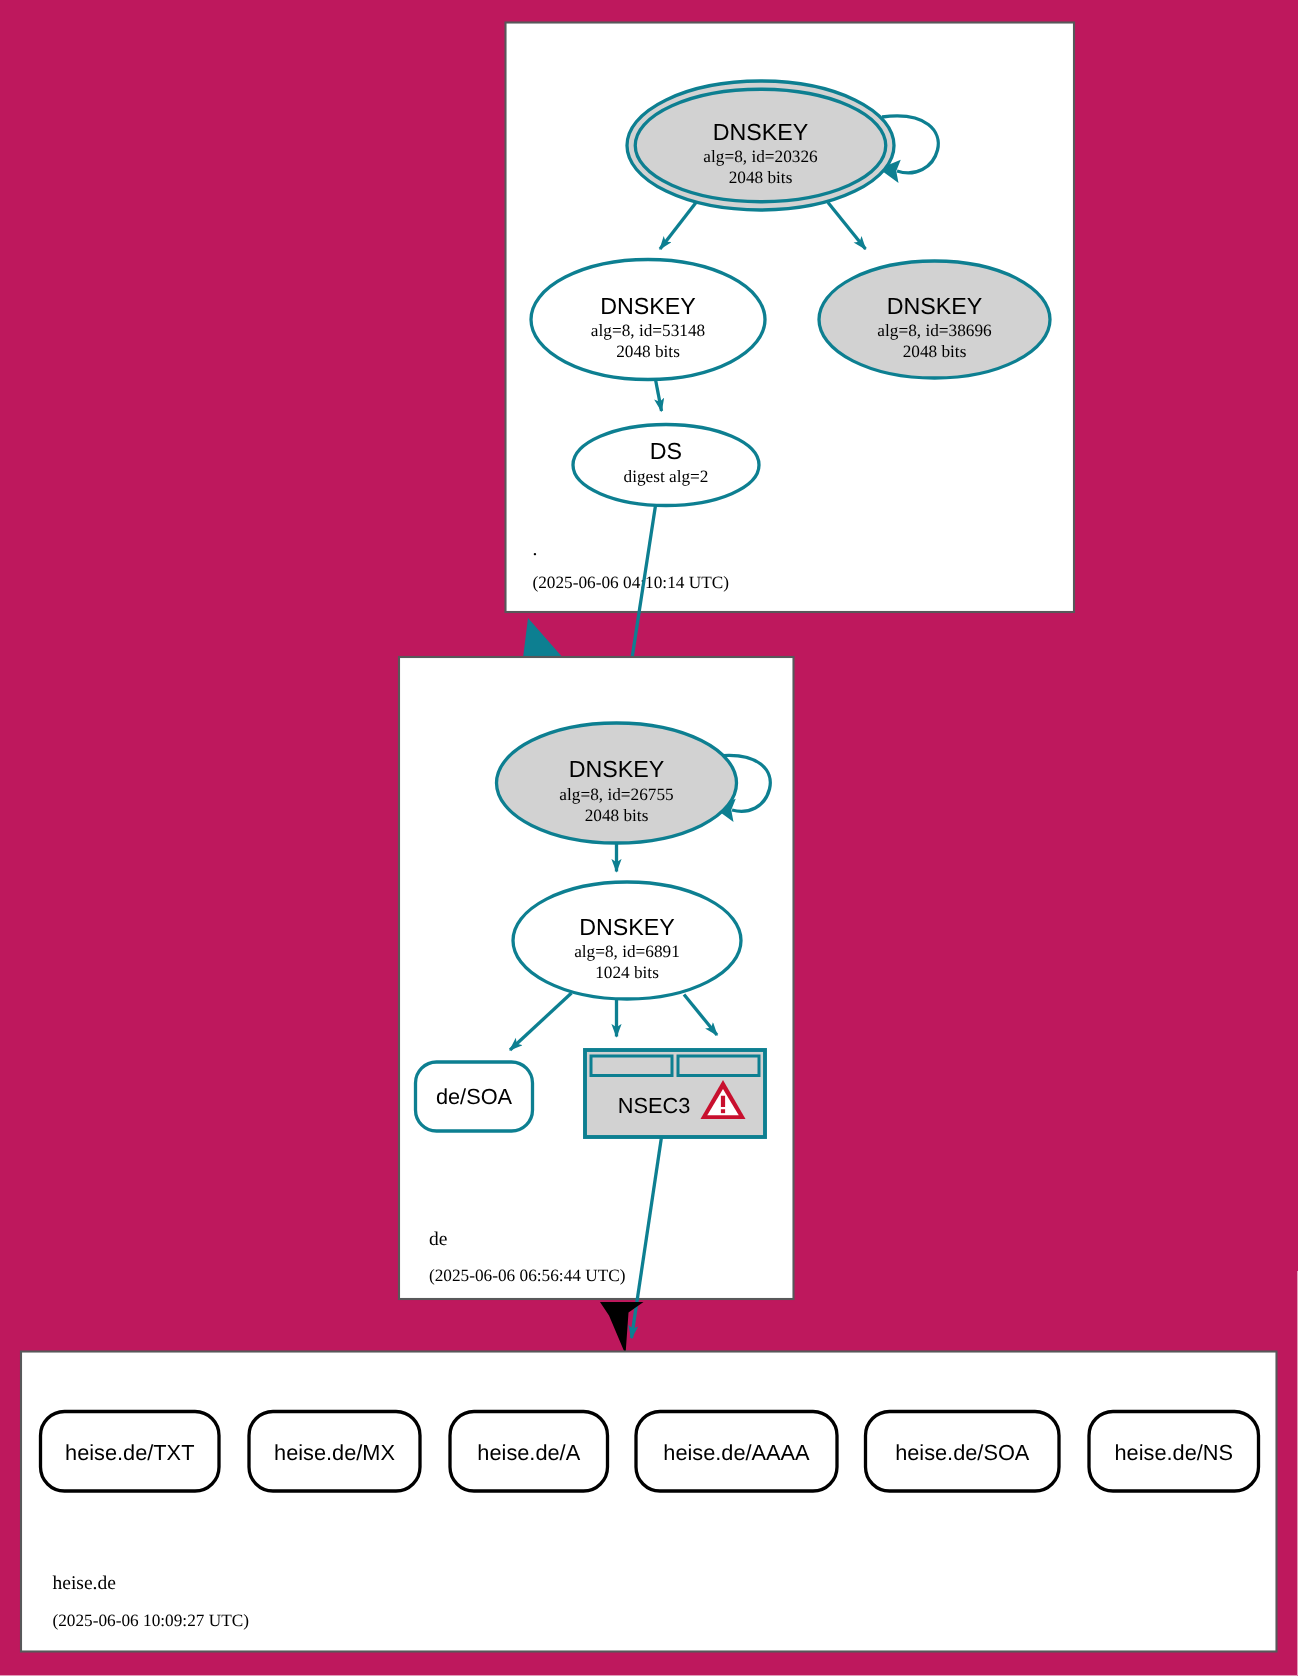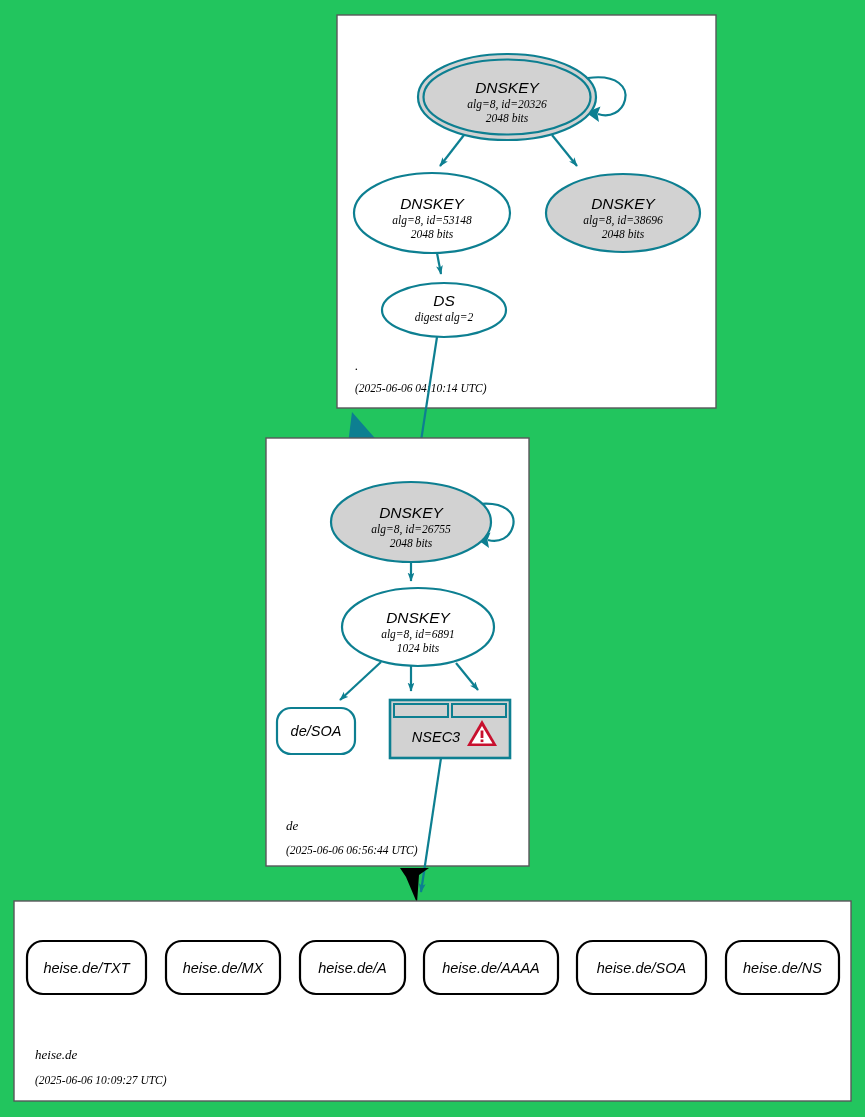--- a/index.html
+++ b/index.html
@@ -8,23 +8,22 @@
     padding: 0;
     background: #ffffff;
   }
   body {
     font-family: "Liberation Sans", sans-serif;
   }
   #canvas {
     position: relative;
     width: 865px;
     height: 1117px;
-    background: #22c55e;
+    background: #be185d;
     overflow: hidden;
-    font-style: italic;
   }
   svg#graph {
     position: absolute;
     left: 0;
     top: 0;
     width: 865px;
     height: 1117px;
   }
   .zone-box {
     fill: #ffffff;

